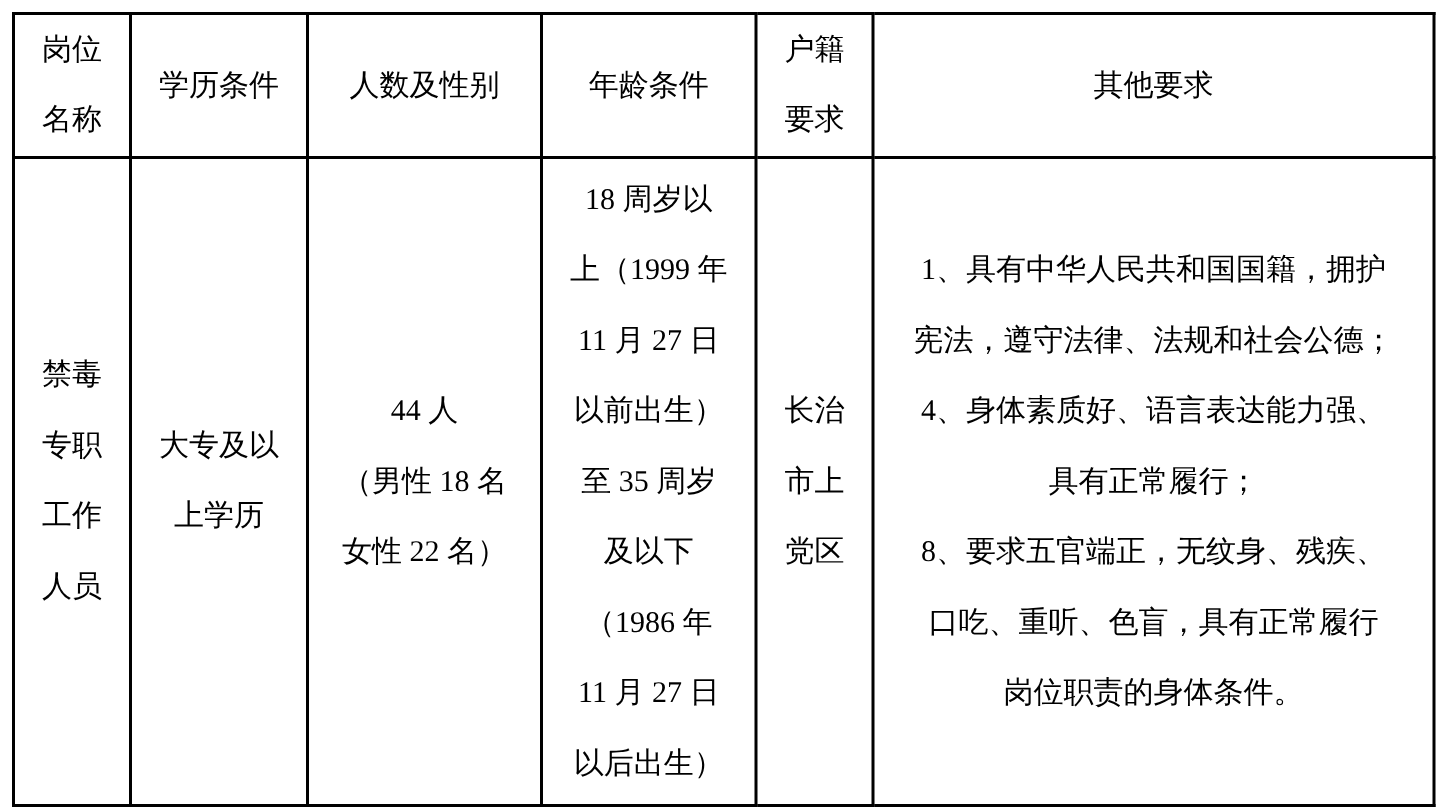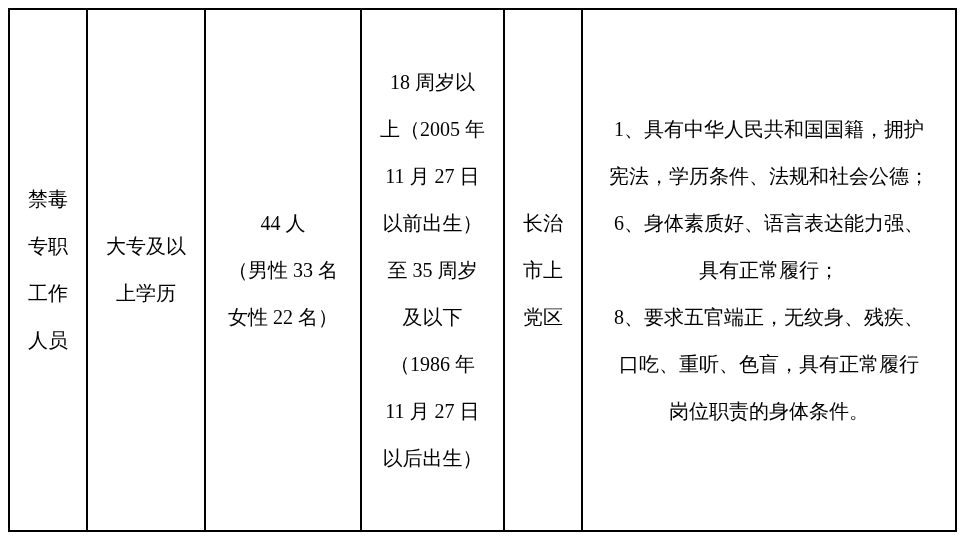--- a/index.html
+++ b/index.html
@@ -61,56 +61,78 @@
   <table class="job-table">
     <colgroup>
       <col style="width:78px">
       <col style="width:118px">
       <col style="width:156px">
       <col style="width:143px">
       <col style="width:78px">
       <col style="width:374px">
     </colgroup>
     <tbody>
+        <tr class="header-row">
+      <th>
+            <span class="line">岗位</span>
+            <span class="line">名称</span>
+          </th>
+      <th>
+            <span class="line">学历条件</span>
+          </th>
+      <th>
+            <span class="line">人数及性别</span>
+          </th>
+      <th>
+            <span class="line">年龄条件</span>
+          </th>
+      <th>
+            <span class="line">户籍</span>
+            <span class="line">要求</span>
+          </th>
+      <th>
+            <span class="line">其他要求</span>
+          </th>
+    </tr>
     <tr class="data-row">
       <td>
             <span class="line">禁毒</span>
             <span class="line">专职</span>
             <span class="line">工作</span>
             <span class="line">人员</span>
           </td>
       <td>
             <span class="line">大专及以</span>
             <span class="line">上学历</span>
           </td>
       <td>
             <span class="line">44 人</span>
-            <span class="line">（男性 33 名</span>
+            <span class="line">（男性 18 名</span>
             <span class="line">女性 22 名）</span>
           </td>
       <td>
             <span class="line">18 周岁以</span>
-            <span class="line">上（2005 年</span>
+            <span class="line">上（1999 年</span>
             <span class="line">11 月 27 日</span>
             <span class="line">以前出生）</span>
             <span class="line">至 35 周岁</span>
             <span class="line">及以下</span>
             <span class="line">（1986 年</span>
             <span class="line">11 月 27 日</span>
             <span class="line">以后出生）</span>
           </td>
       <td>
             <span class="line">长治</span>
             <span class="line">市上</span>
             <span class="line">党区</span>
           </td>
       <td class="other-cell">
             <span class="line">1、具有中华人民共和国国籍，拥护</span>
-            <span class="line">宪法，学历条件、法规和社会公德；</span>
-            <span class="line">6、身体素质好、语言表达能力强、</span>
+            <span class="line">宪法，遵守法律、法规和社会公德；</span>
+            <span class="line">4、身体素质好、语言表达能力强、</span>
             <span class="line">具有正常履行；</span>
             <span class="line">8、要求五官端正，无纹身、残疾、</span>
             <span class="line">口吃、重听、色盲，具有正常履行</span>
             <span class="line">岗位职责的身体条件。</span>
           </td>
     </tr>
   </tbody>
     </table>
 </div>
 

